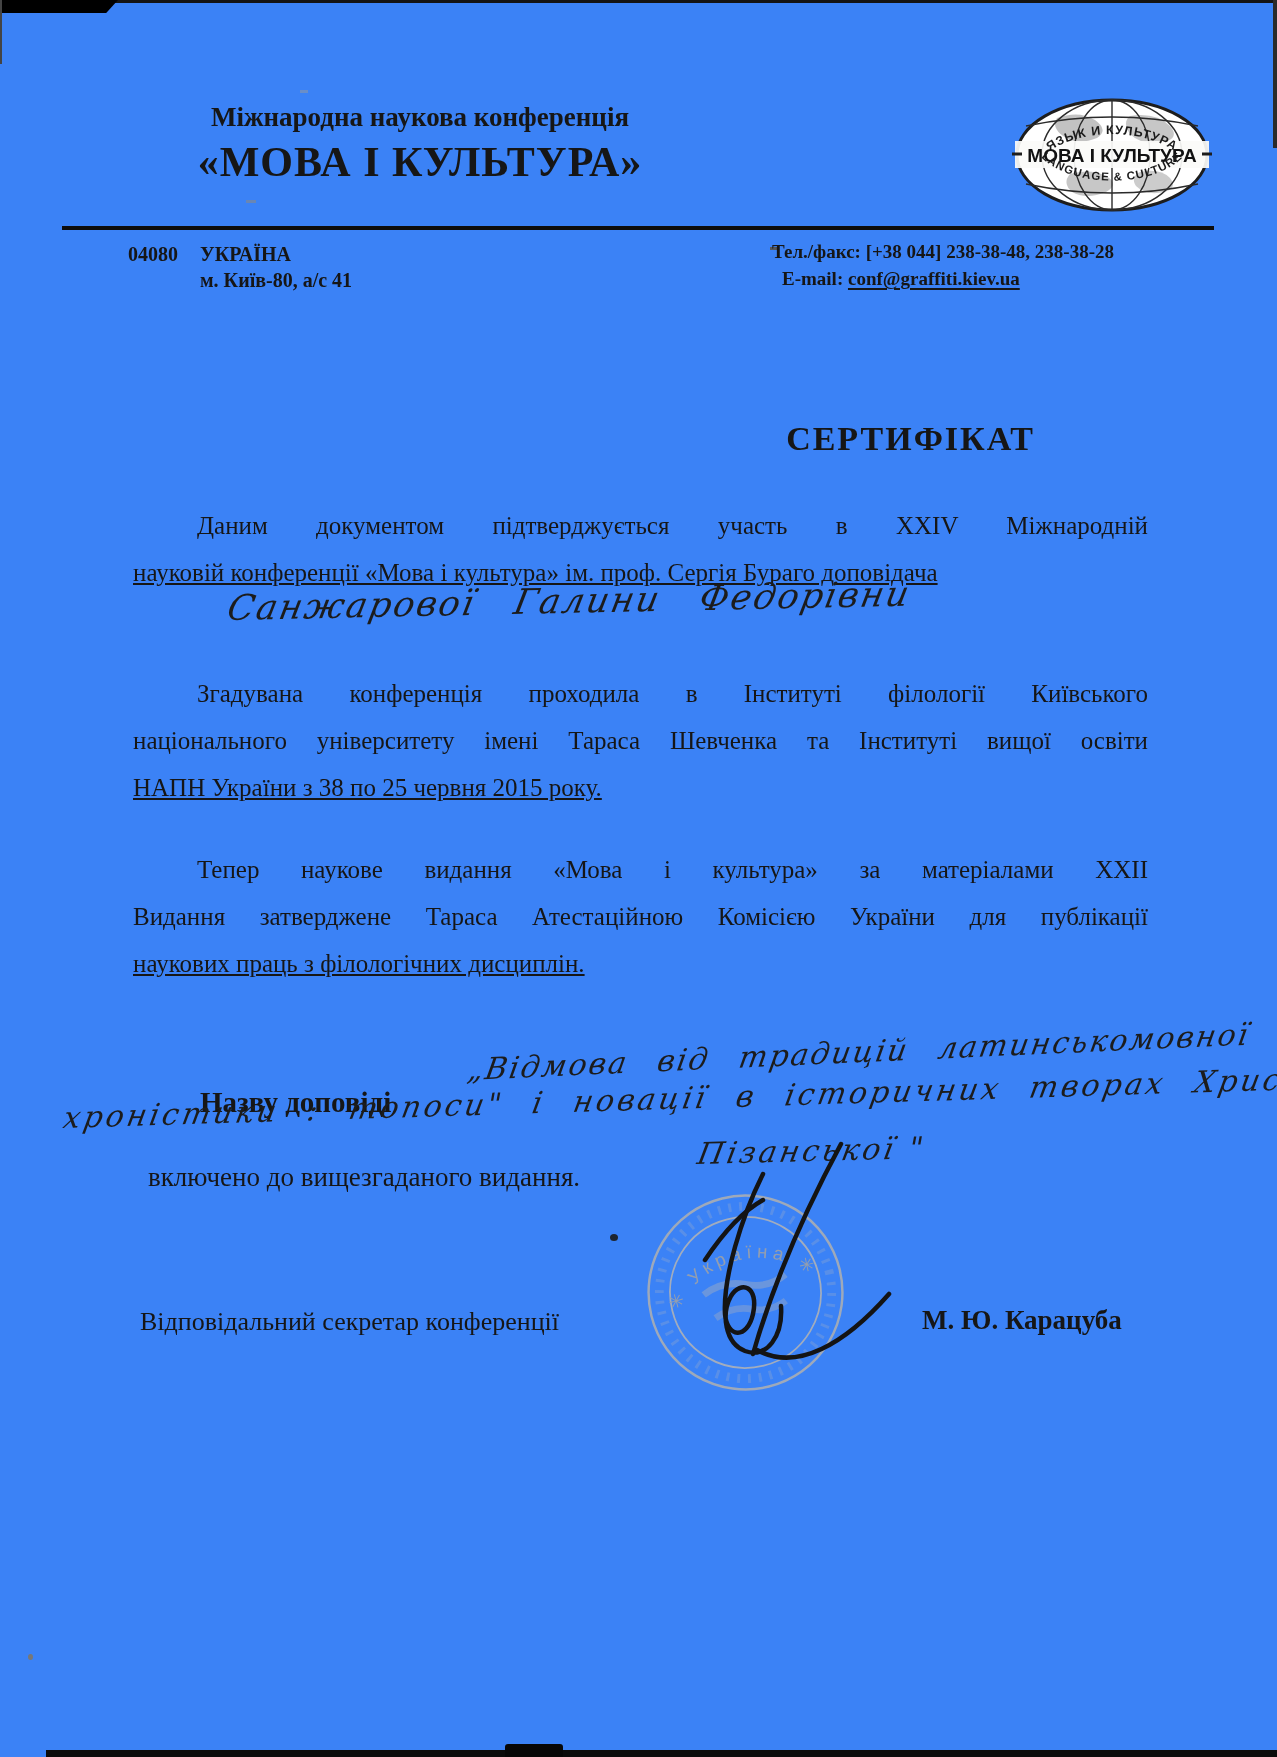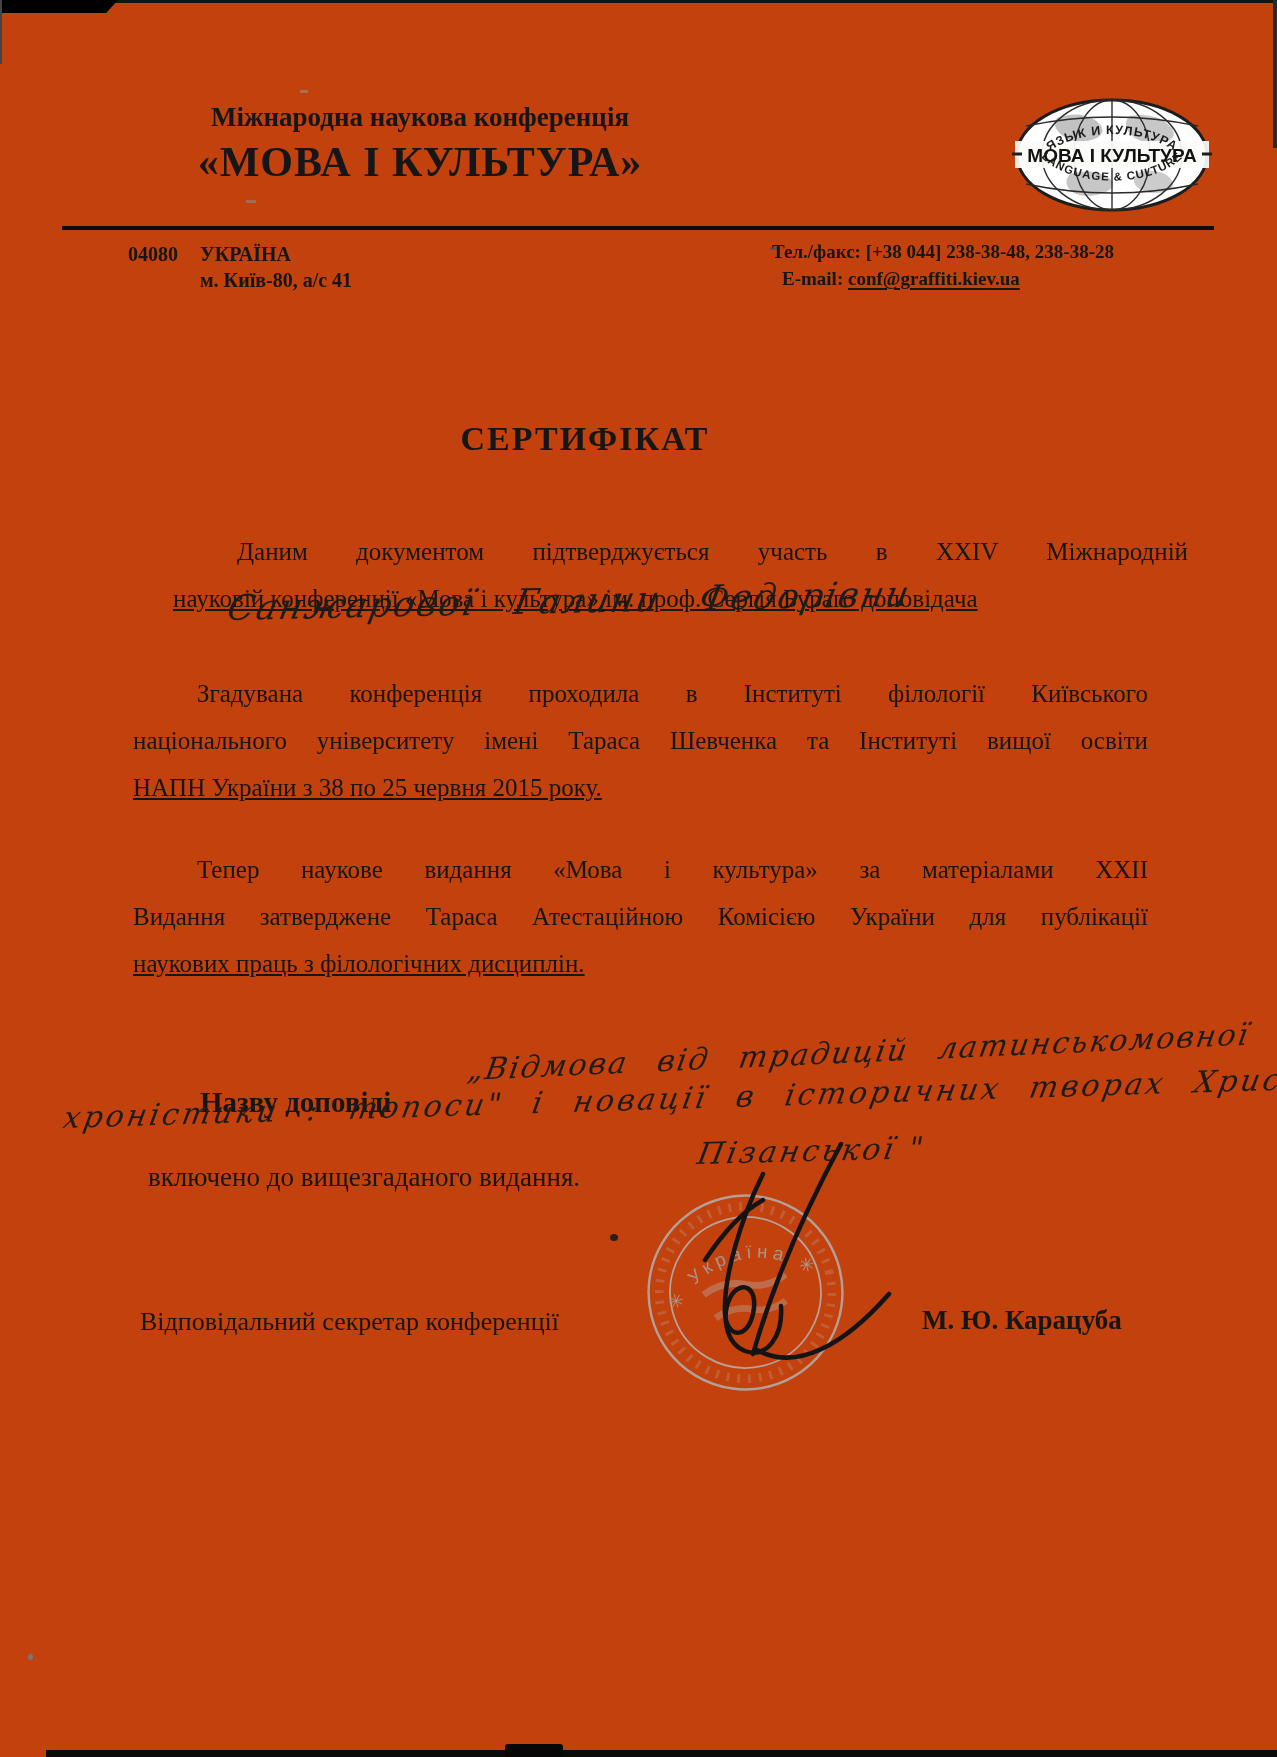--- a/index.html
+++ b/index.html
@@ -1,16 +1,16 @@
 <!DOCTYPE html>
 <html lang="uk"><head>
 <meta charset="utf-8">
 <style>
   html,body{margin:0;padding:0;background:#888;}
-  .page{position:relative;width:1277px;height:1757px;background:#c2410c;overflow:hidden;
+  .page{position:relative;width:1277px;height:1757px;background:#3b82f6;overflow:hidden;
         font-family:"Liberation Serif",serif;color:#161616;margin:0 auto;}
 
   
   .art{position:absolute;}
   .art-top-line{left:0;right:0;top:0;height:3px;background:#141414;}
   .art-top-left{left:0;top:0;width:118px;height:13px;background:#000;clip-path:polygon(0 0,100% 0,90% 100%,0 100%);}
   .art-right-top{right:0;top:0;width:4px;height:148px;background:#2a2a2a;}
   .art-left-top{left:0;top:0;width:2px;height:64px;background:#444;}
   .art-bottom{left:46px;right:0;bottom:0;height:7px;background:#0b0b0b;}
   .art-bottom-blob{left:505px;bottom:0;width:58px;height:13px;background:#070707;border-radius:3px 3px 0 0;}
@@ -29,27 +29,27 @@
   .hrule{position:absolute;left:62px;top:226px;width:1152px;height:4px;background:#0d0d0d;}
   .addr{position:absolute;font-size:20px;font-weight:bold;line-height:26px;}
   .postal{left:128px;top:241px;}
   .country{left:200px;top:241px;}
   .pobox{left:200px;top:267px;}
   .contact{position:absolute;left:772px;top:238px;font-size:19px;font-weight:bold;line-height:27px;}
   .contact .email-row{margin-left:10px;}
   .email-val{text-decoration:underline;text-decoration-thickness:2px;text-underline-offset:3px;}
 
   
-  .cert-title{position:absolute;left:135px;width:900px;top:420px;text-align:center;
+  .cert-title{position:absolute;left:135px;width:900px;top:420px;text-align:right;
               font-size:34px;font-weight:bold;letter-spacing:2px;}
   .para{position:absolute;left:133px;width:1015px;font-size:25px;line-height:47px;}
   .jline{text-align:justify;text-align-last:justify;}
   .lline{text-align:left;text-decoration:underline;}
   .indent{text-indent:64px;}
-  .p1{top:528px;margin-left:40px;} .p2{top:670px;} .p3{top:846px;}
+  .p1{top:502px;} .p2{top:670px;} .p3{top:846px;}
 
   .hand{position:absolute;font-family:"DejaVu Serif",serif;font-style:italic;color:#1c1c1c;
         transform-origin:left center;white-space:nowrap;}
   .hand-name{left:228px;top:588px;font-size:35px;letter-spacing:2px;word-spacing:26px;
              transform:rotate(-1.2deg) skewX(-12deg);}
   .hand-l1{left:468px;top:1052px;font-size:30px;letter-spacing:2px;word-spacing:18px;
            transform:rotate(-2.6deg) skewX(-12deg);}
   .hand-l2{left:64px;top:1100px;font-size:30px;letter-spacing:3px;word-spacing:16px;
            transform:rotate(-1.8deg) skewX(-12deg);}
   .hand-l3{left:698px;top:1136px;font-size:30px;letter-spacing:3px;

